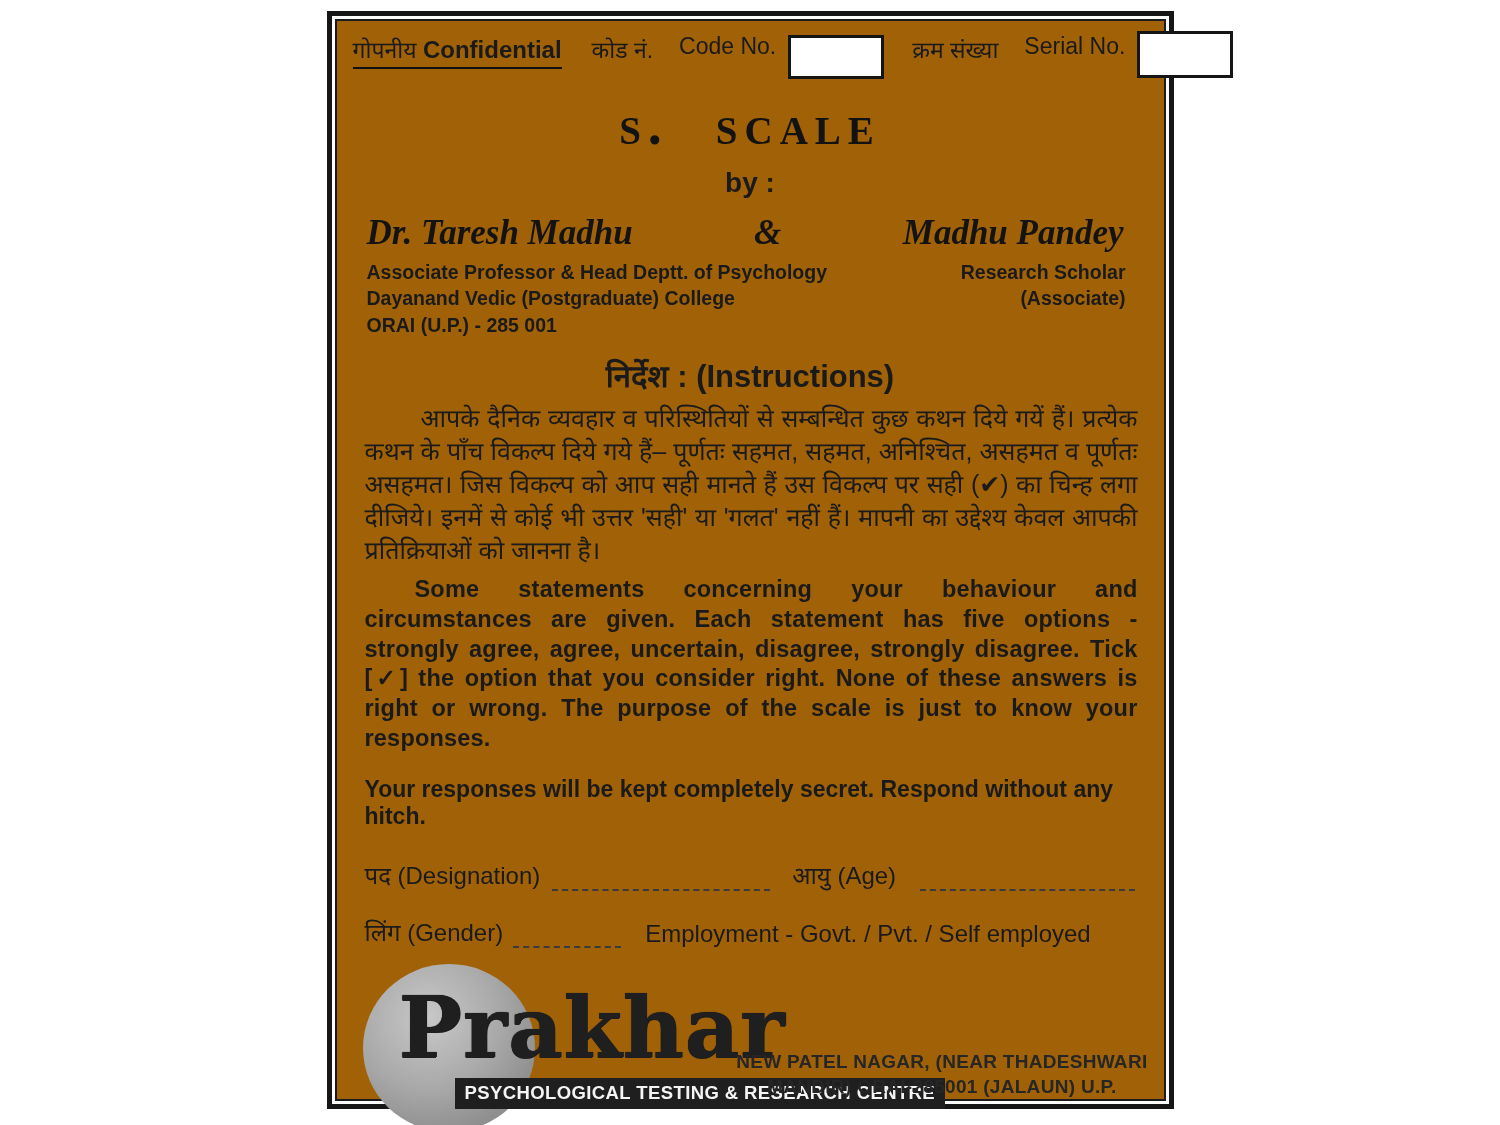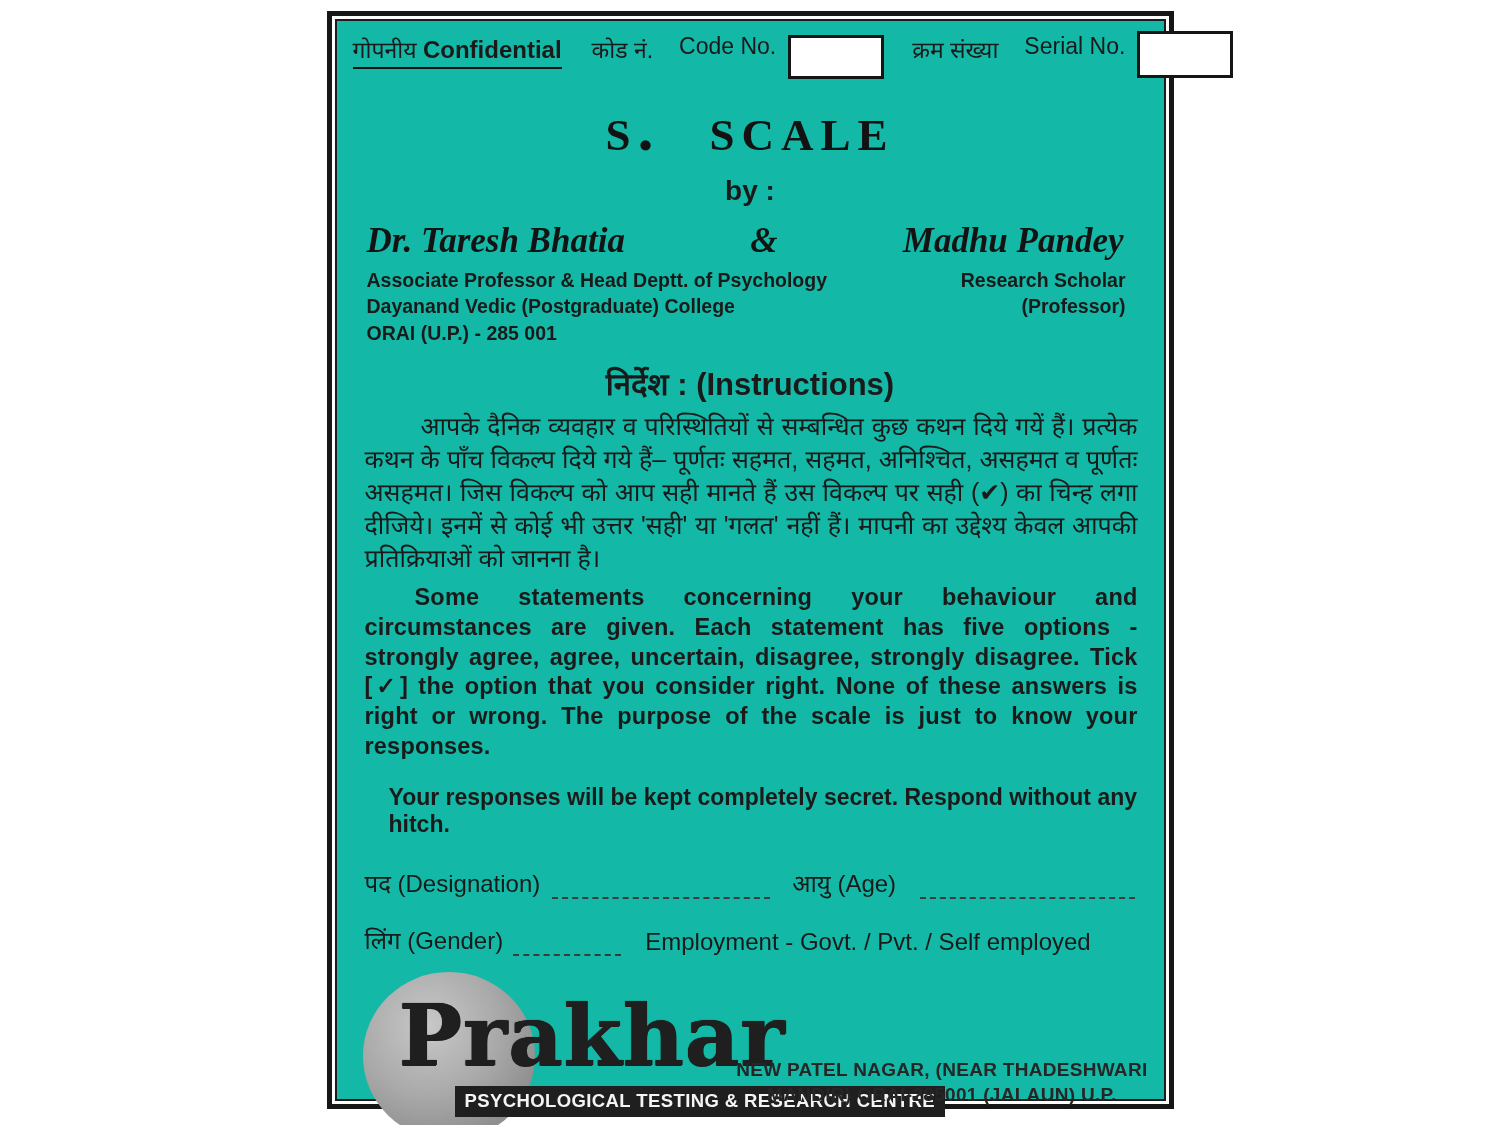--- a/index.html
+++ b/index.html
@@ -15,21 +15,21 @@
     width: 847px; height: 1098px;
     margin: 11px auto 0 auto;
     border: 5px solid #161616;
     padding: 3px;
     background: #fdfdfc;
   }
   .inner {
     width: 100%; height: 100%;
     border: 2px solid #1c1c1c;
     display: flex; flex-direction: column;
-    background: #14b8a6;
+    background: #a16207;
   }
 
   
   .hdr {
     display: flex; align-items: flex-start;
     padding: 12px 14px 0 16px;
     font-size: 23px;
     white-space: nowrap;
   }
   .hdr .confid {
@@ -49,21 +49,21 @@
   }
   .hdr .fillbox.serial { margin-right: 0; height: 47px; margin-top: -2px; }
 
   
   .title {
     text-align: center;
     font-family: "Liberation Serif", "DejaVu Serif", serif;
     font-weight: 900;
     font-variant: small-caps;
     text-transform: lowercase;
-    font-size: 64px;
+    font-size: 56px;
     letter-spacing: 7px;
     word-spacing: 26px;
     margin-top: 18px;
     line-height: 1.0;
     color: #121212;
   }
   .byline {
     text-align: center;
     font-weight: bold;
     font-size: 28px;
@@ -109,21 +109,20 @@
     font-weight: 600;
     line-height: 1.27;
     text-align: justify;
     text-indent: 50px;
     letter-spacing: 0.2px;
   }
   .secrecy {
     padding: 22px 26px 0 28px;
     font-size: 23px;
     font-weight: 600;
-    margin-left: 24px;
   }
 
   
   .field-row {
     display: flex; align-items: flex-end;
     padding: 0 26px 0 28px;
     font-size: 24px;
     font-weight: 400;
     white-space: nowrap;
   }
@@ -202,33 +201,33 @@
       <span class="fillbox"></span>
       <span class="lbl">क्रम संख्या</span>
       <span class="lbl">Serial No.</span>
       <span class="fillbox serial"></span>
     </div>
 
     <div class="title">S. Scale</div>
     <div class="byline">by :</div>
 
     <div class="authors-row">
-      <span>Dr. Taresh Bhatia</span>
+      <span>Dr. Taresh Madhu</span>
       <span>&amp;</span>
       <span>Madhu Pandey</span>
     </div>
     <div class="affil-row">
       <div class="affil-left">
         <div>Associate Professor &amp; Head Deptt. of Psychology</div>
         <div>Dayanand Vedic (Postgraduate) College</div>
         <div>ORAI (U.P.) - 285 001</div>
       </div>
       <div class="affil-right">
         <div>Research Scholar</div>
-        <div>(Professor)</div>
+        <div>(Associate)</div>
       </div>
     </div>
 
     <div class="instr-head">निर्देश : (Instructions)</div>
     <div class="hi-para">
       <div class="p">आपके दैनिक व्यवहार व परिस्थितियों से सम्बन्धित कुछ कथन दिये गयें हैं। प्रत्येक कथन के पाँच विकल्प दिये गये हैं– पूर्णतः सहमत, सहमत, अनिश्चित, असहमत व पूर्णतः असहमत। जिस विकल्प को आप सही मानते हैं उस विकल्प पर सही (✔) का चिन्ह लगा दीजिये। इनमें से कोई भी उत्तर 'सही' या 'गलत' नहीं हैं। मापनी का उद्देश्य केवल आपकी प्रतिक्रियाओं को जानना है।</div>
     </div>
     <div class="en-para">Some statements concerning your behaviour and circumstances are given. Each statement has five options - strongly agree, agree, uncertain, disagree, strongly disagree. Tick [✓] the option that you consider right. None of these answers is right or wrong. The purpose of the scale is just to know your responses.</div>
     <div class="secrecy">Your responses will be kept completely secret. Respond without any hitch.</div>
 

